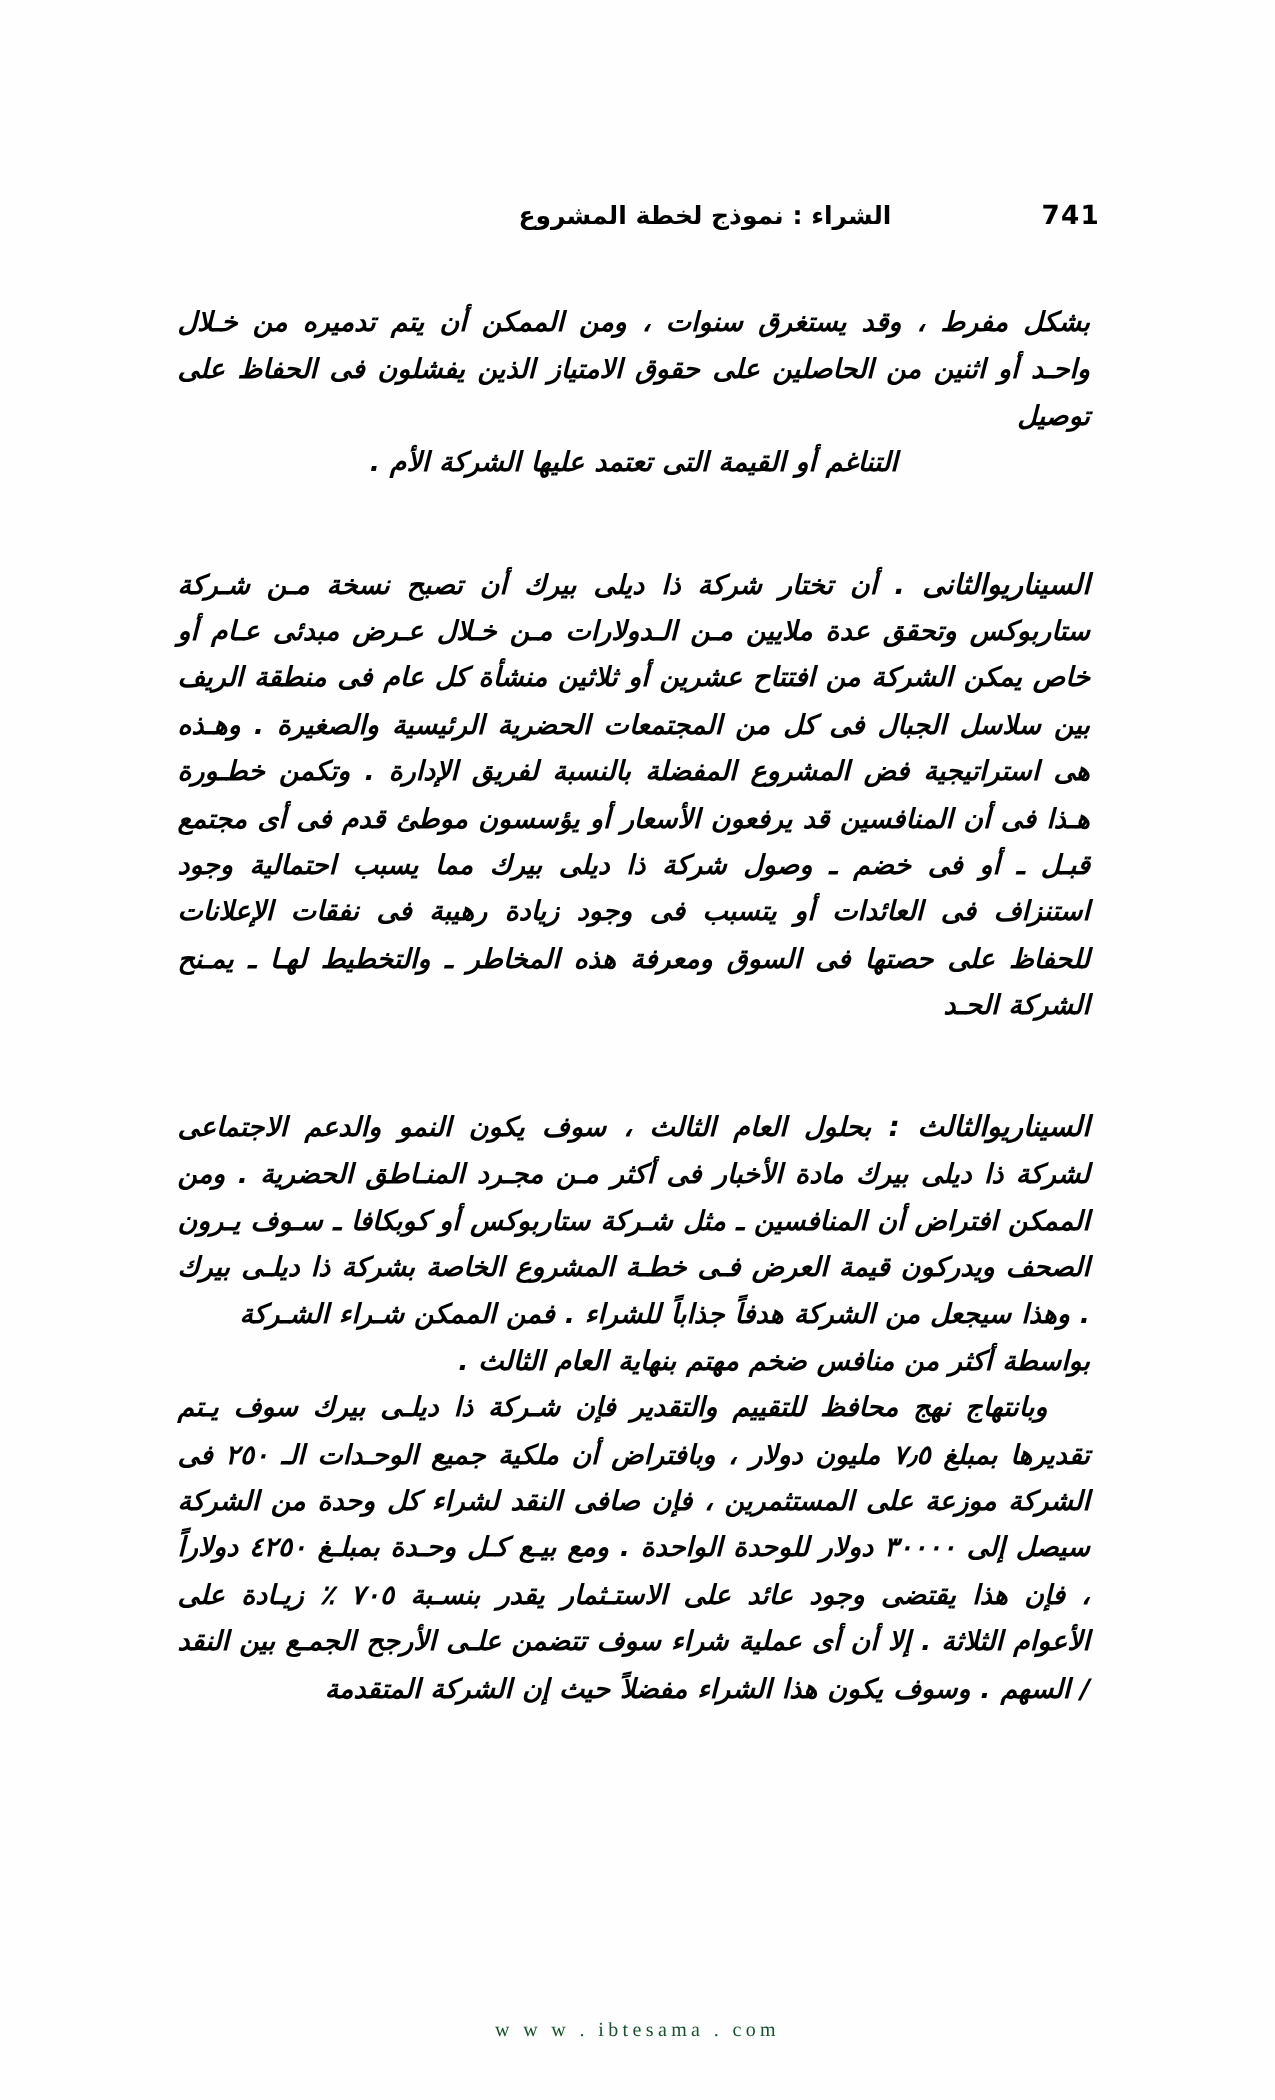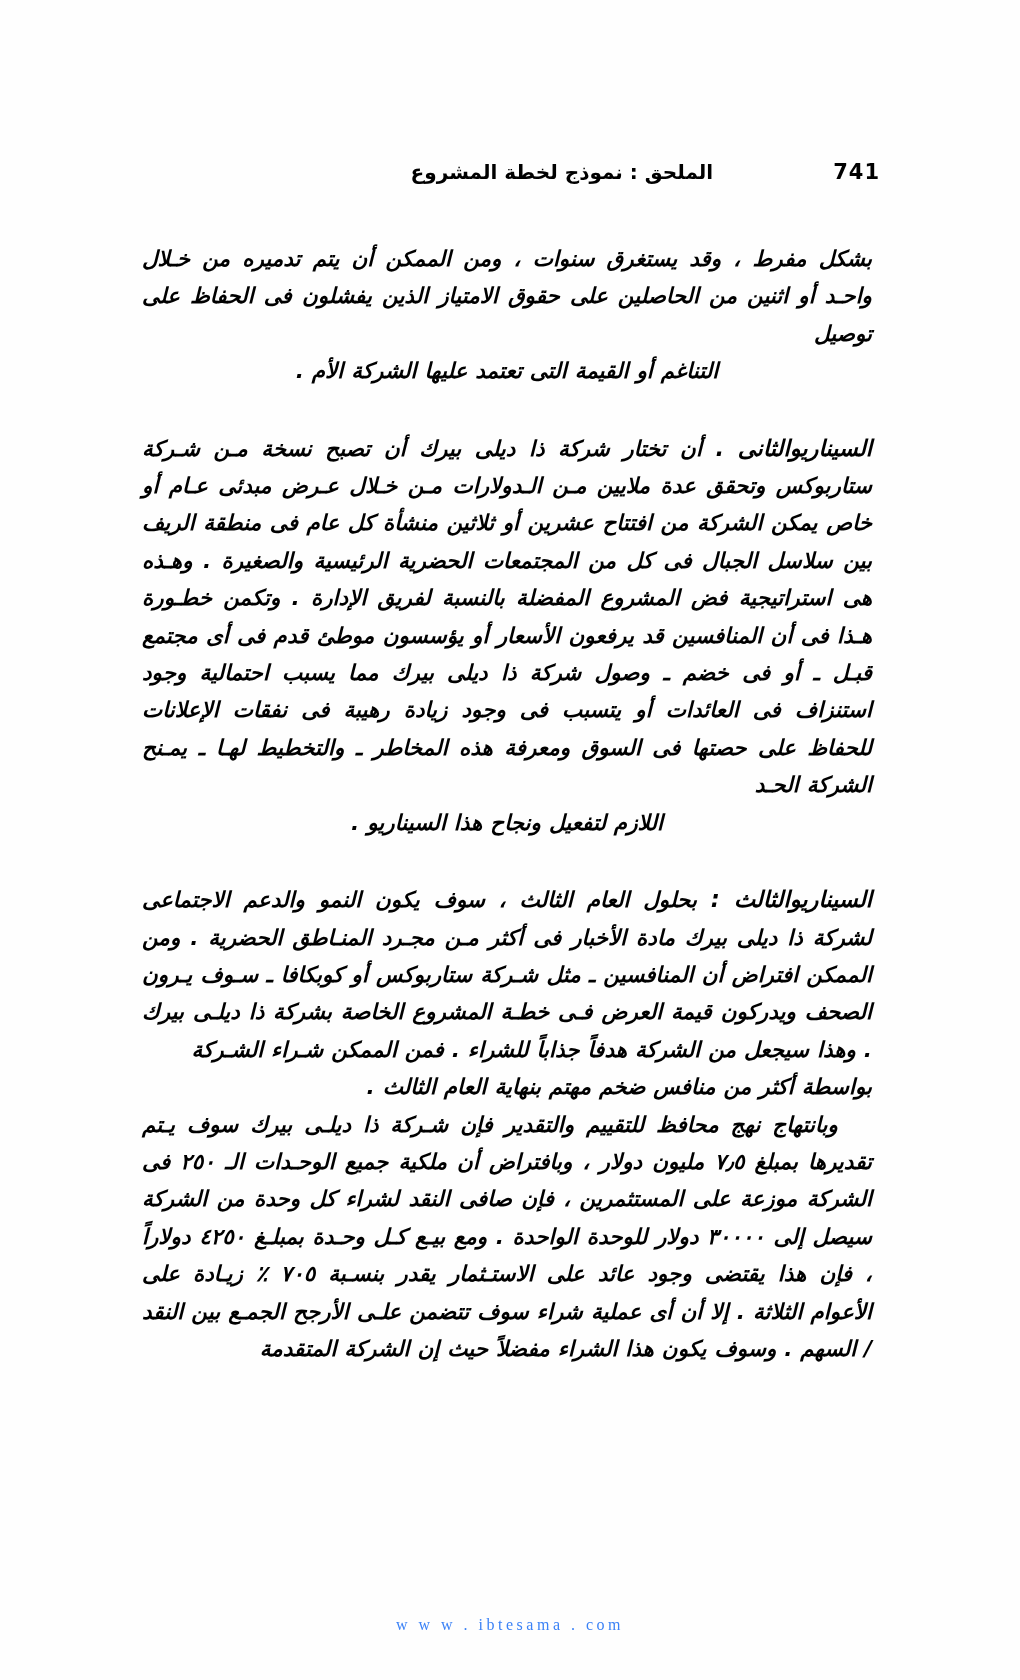--- a/index.html
+++ b/index.html
@@ -66,21 +66,21 @@
     margin: 0 0 0 0;
     font-size: 21.5px;
     line-height: 37.4px;
     font-weight: 700;
     text-align: justify;
     text-justify: inter-word;
     word-spacing: 0.02em;
     font-style: italic;
   }
   p.para.indent { text-indent: 34px; }
-  p.para.gap-lg { margin-top: 40px; }
+  p.para.gap-lg { margin-top: 60px; }
   p.para.gap-sm { margin-top: 0px; }
 
   .scn-head {
     font-weight: 700;
     font-size: 22.5px;
     letter-spacing: -0.5px;
   }
 
   
   .tail-center {
@@ -96,46 +96,45 @@
   
   .watermark {
     position: absolute;
     bottom: 46px;
     left: 0;
     width: 100%;
     text-align: center;
     direction: ltr;
     font-size: 16px;
     letter-spacing: 3.5px;
-    color: #3b82f6;
+    color: #14532d;
     font-family: "Liberation Serif", "DejaVu Serif", serif;
   }
 </style>
 </head>
 <body>
 
 <div class="page">
 
   <div class="running-head">
     <span class="folio">741</span>
-    <span class="head-title">الملحق : نموذج لخطة المشروع</span>
+    <span class="head-title">الشراء : نموذج لخطة المشروع</span>
     <span class="head-spacer"></span>
   </div>
 
   <div class="column">
 
     <p class="para">
       <span>بشكل مفرط ، وقد يستغرق سنوات ، ومن الممكن أن يتم تدميره من خـلال واحـد أو اثنين من الحاصلين على حقوق الامتياز الذين يفشلون فى الحفاظ على توصيل</span>
       <span class="tail-center">التناغم أو القيمة التى تعتمد عليها الشركة الأم .</span>
     </p>
 
     <p class="para gap-lg">
       <span class="scn-head">السيناريوالثانى .</span>
       <span>أن تختار شركة ذا ديلى بيرك أن تصبح نسخة مـن شـركة ستاربوكس وتحقق عدة ملايين مـن الـدولارات مـن خـلال عـرض مبدئى عـام أو خاص يمكن الشركة من افتتاح عشرين أو ثلاثين منشأة كل عام فى منطقة الريف بين سلاسل الجبال فى كل من المجتمعات الحضرية الرئيسية والصغيرة . وهـذه هى استراتيجية فض المشروع المفضلة بالنسبة لفريق الإدارة . وتكمن خطـورة هـذا فى أن المنافسين قد يرفعون الأسعار أو يؤسسون موطئ قدم فى أى مجتمع قبـل ـ أو فى خضم ـ وصول شركة ذا ديلى بيرك مما يسبب احتمالية وجود استنزاف فى العائدات أو يتسبب فى وجود زيادة رهيبة فى نفقات الإعلانات للحفاظ على حصتها فى السوق ومعرفة هذه المخاطر ـ والتخطيط لهـا ـ يمـنح الشركة الحـد</span>
-      <span class="tail-center">اللازم لتفعيل ونجاح هذا السيناريو .</span>
     </p>
 
     <p class="para gap-lg">
       <span class="scn-head">السيناريوالثالث :</span>
       <span>بحلول العام الثالث ، سوف يكون النمو والدعم الاجتماعى لشركة ذا ديلى بيرك مادة الأخبار فى أكثر مـن مجـرد المنـاطق الحضرية . ومن الممكن افتراض أن المنافسين ـ مثل شـركة ستاربوكس أو كوبكافا ـ سـوف يـرون الصحف ويدركون قيمة العرض فـى خطـة المشروع الخاصة بشركة ذا ديلـى بيرك . وهذا سيجعل من الشركة هدفاً جذاباً للشراء . فمن الممكن شـراء الشـركة</span>
       <span class="tail-right">بواسطة أكثر من منافس ضخم مهتم بنهاية العام الثالث .</span>
     </p>
 
     <p class="para indent gap-sm">وبانتهاج نهج محافظ للتقييم والتقدير فإن شـركة ذا ديلـى بيرك سوف يـتم تقديرها بمبلغ ٧٫٥ مليون دولار ، وبافتراض أن ملكية جميع الوحـدات الـ ٢٥٠ فى الشركة موزعة على المستثمرين ، فإن صافى النقد لشراء كل وحدة من الشركة سيصل إلى ٣٠٠٠٠ دولار للوحدة الواحدة . ومع بيـع كـل وحـدة بمبلـغ ٤٢٥٠ دولاراً ، فإن هذا يقتضى وجود عائد على الاستـثمار يقدر بنسـبة ٧٠٥ ٪ زيـادة على الأعوام الثلاثة . إلا أن أى عملية شراء سوف تتضمن علـى الأرجح الجمـع بين النقد / السهم . وسوف يكون هذا الشراء مفضلاً حيث إن الشركة المتقدمة</p>
 

